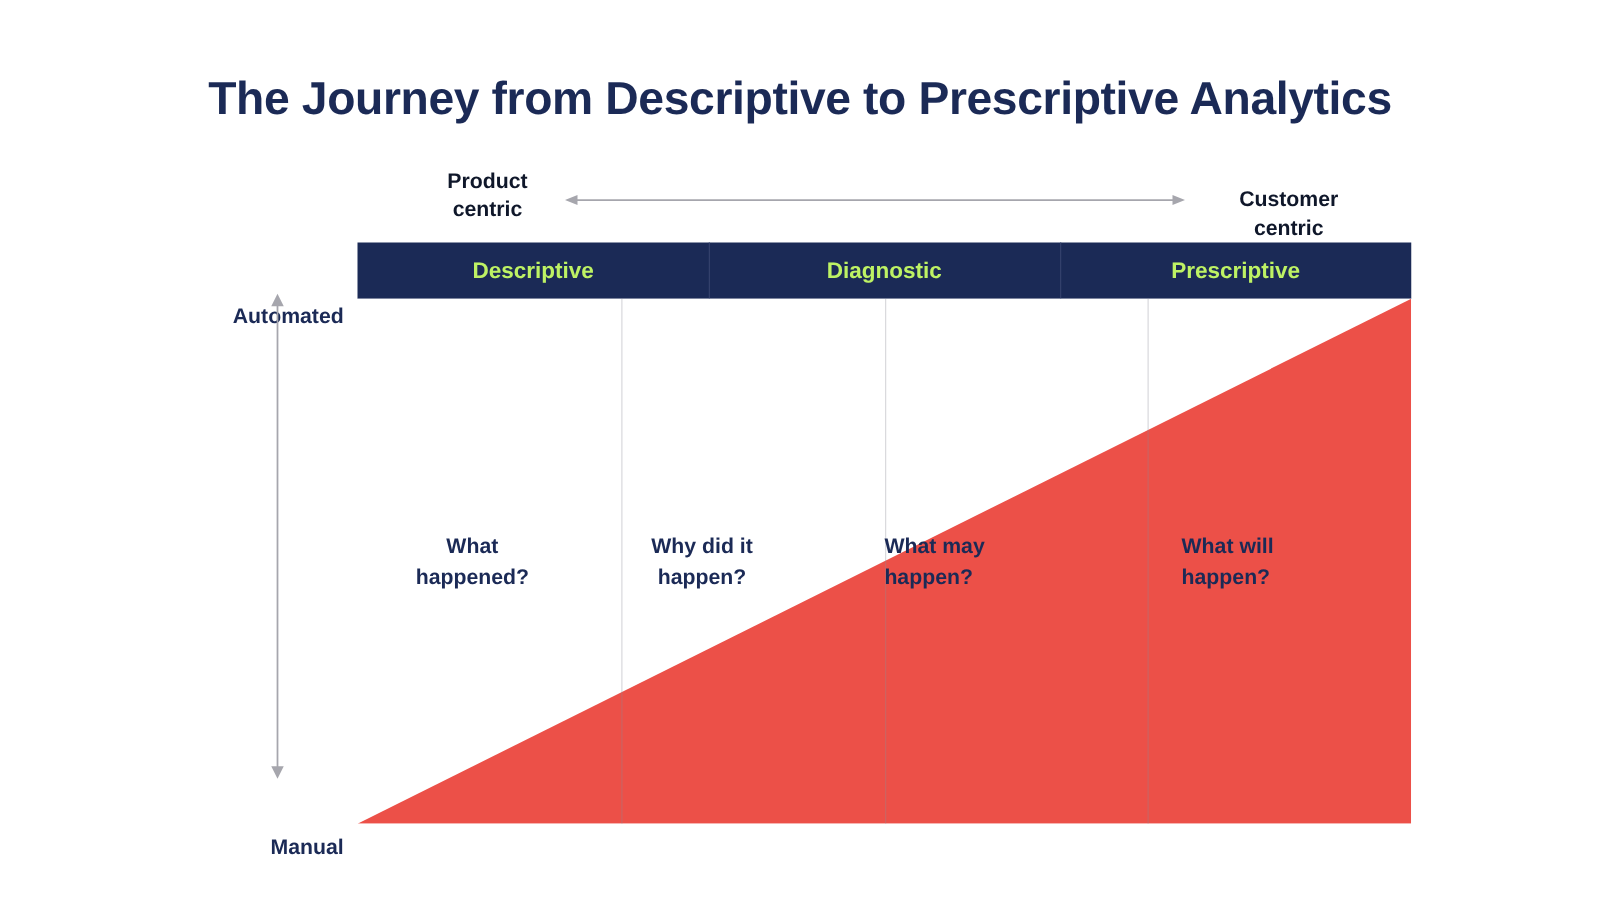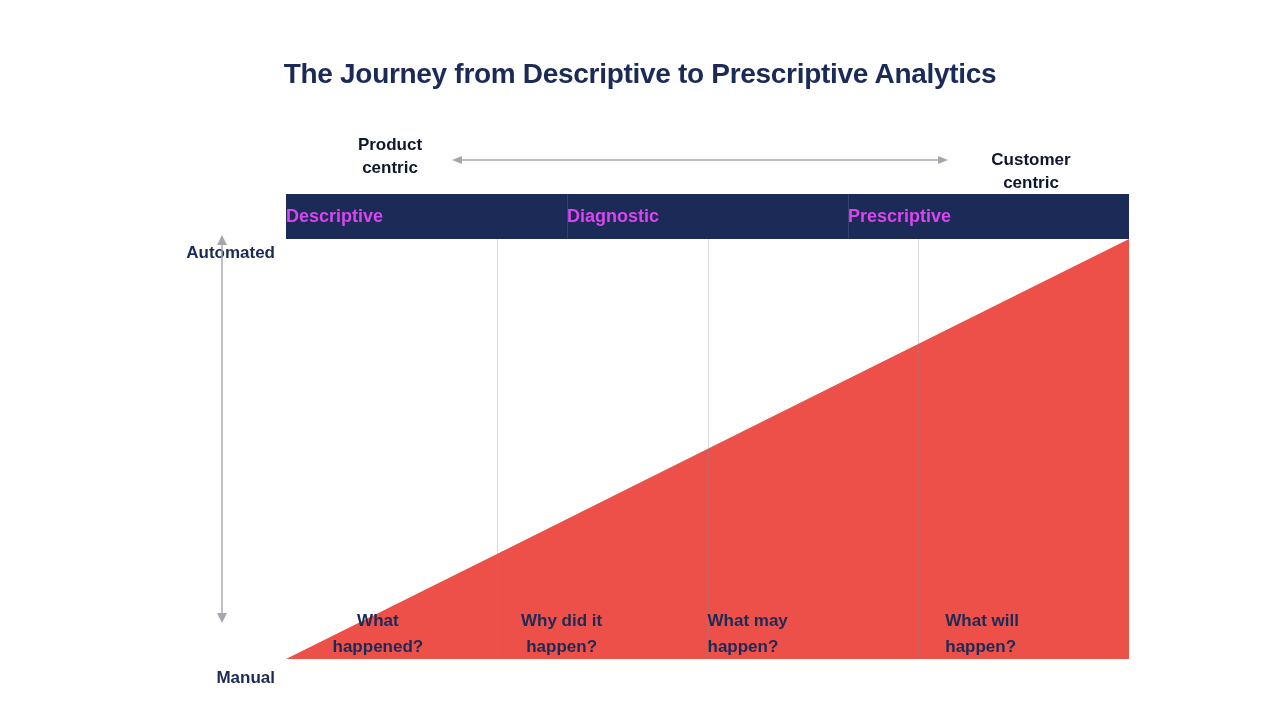--- a/index.html
+++ b/index.html
@@ -15,21 +15,21 @@
     position: relative;
   }
 
   
   #page-title {
     position: absolute;
     left: 0;
     top: 58px;
     width: 1280px;
     text-align: center;
-    font-size: 28px;
+    font-size: 37px;
     font-weight: bold;
     color: #1b2a56;
     letter-spacing: -0.3px;
     white-space: nowrap;
   }
 
   
   #haxis {
     position: absolute;
     left: 0;
@@ -107,22 +107,22 @@
     top: 0;
     width: 843px;
     height: 45px;
     background: #1b2a56;
     display: flex;
   }
   .header-cell {
     flex: 1 1 0;
     display: flex;
     align-items: center;
-    justify-content: flex-start;
-    color: #d946ef;
+    justify-content: center;
+    color: #bef264;
     font-size: 18px;
     font-weight: bold;
     position: relative;
   }
   .header-cell + .header-cell::before {
     content: "";
     position: absolute;
     left: 0;
     top: 0;
     bottom: 0;
@@ -178,21 +178,21 @@
     position: absolute;
     left: 0;
     top: 0;
     width: 843px;
     height: 420px;
     display: flex;
   }
   .cell {
     flex: 1 1 0;
     display: flex;
-    align-items: flex-end;
+    align-items: center;
     font-size: 17px;
     font-weight: bold;
     color: #1b2a56;
     line-height: 1.5;
     box-sizing: border-box;
   }
   .cell.centered {
     justify-content: center;
     text-align: center;
   }

